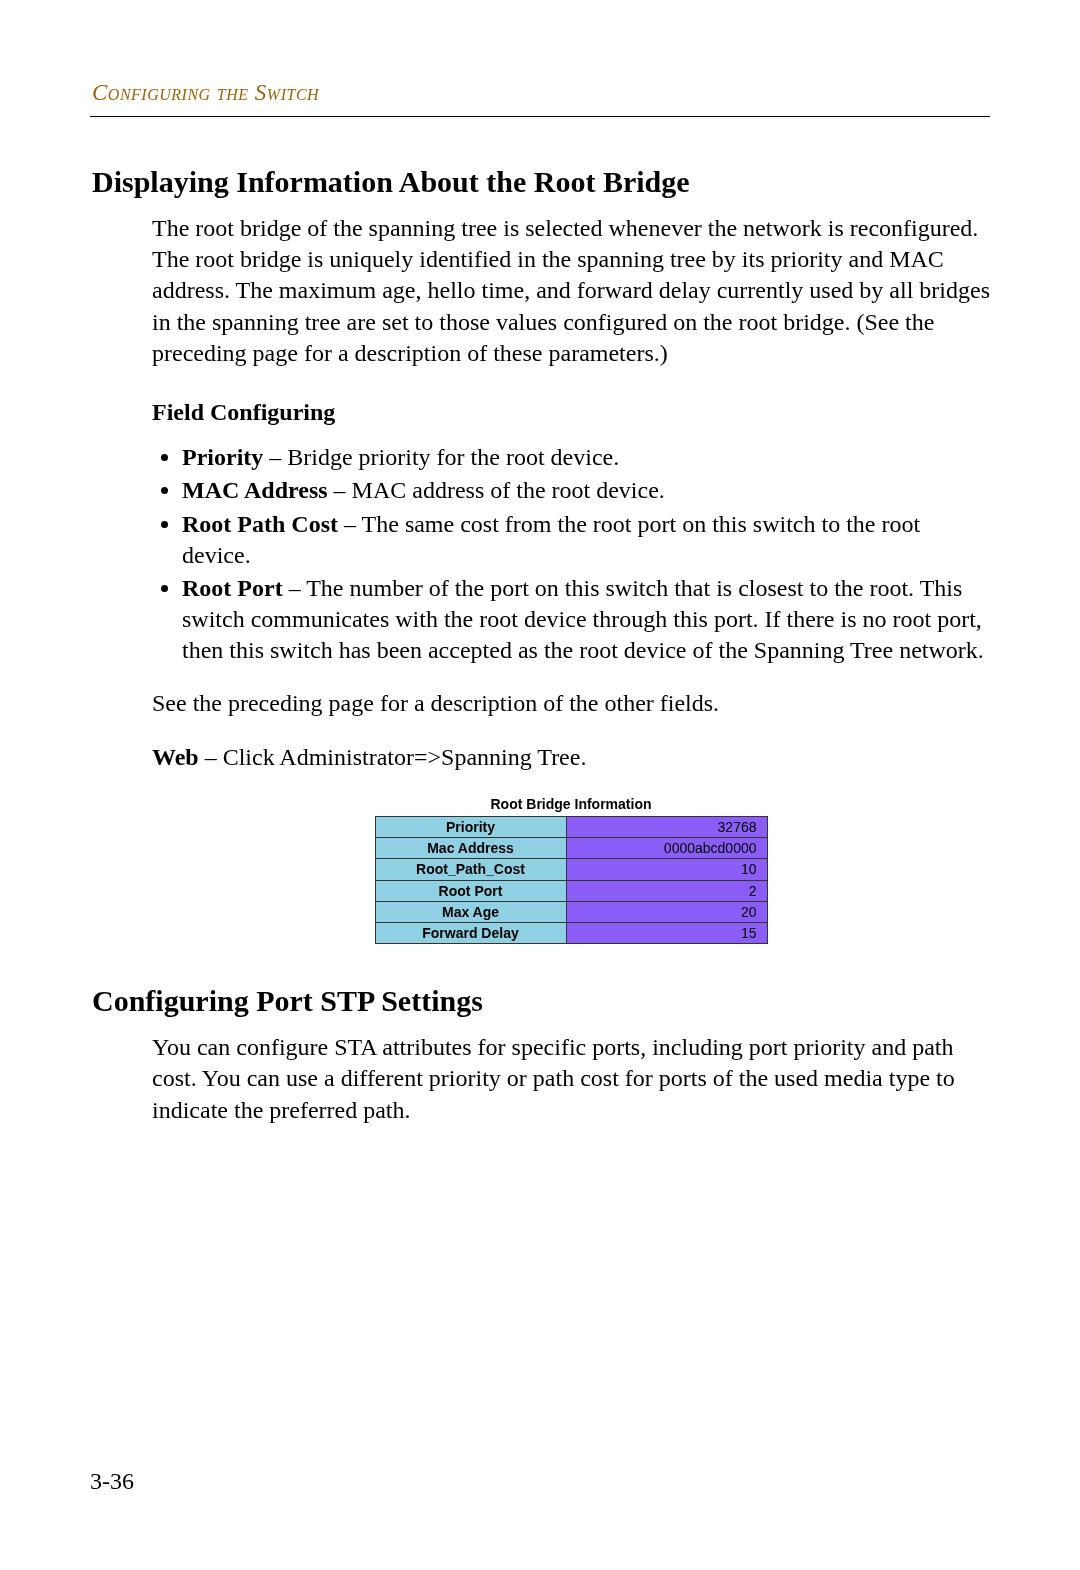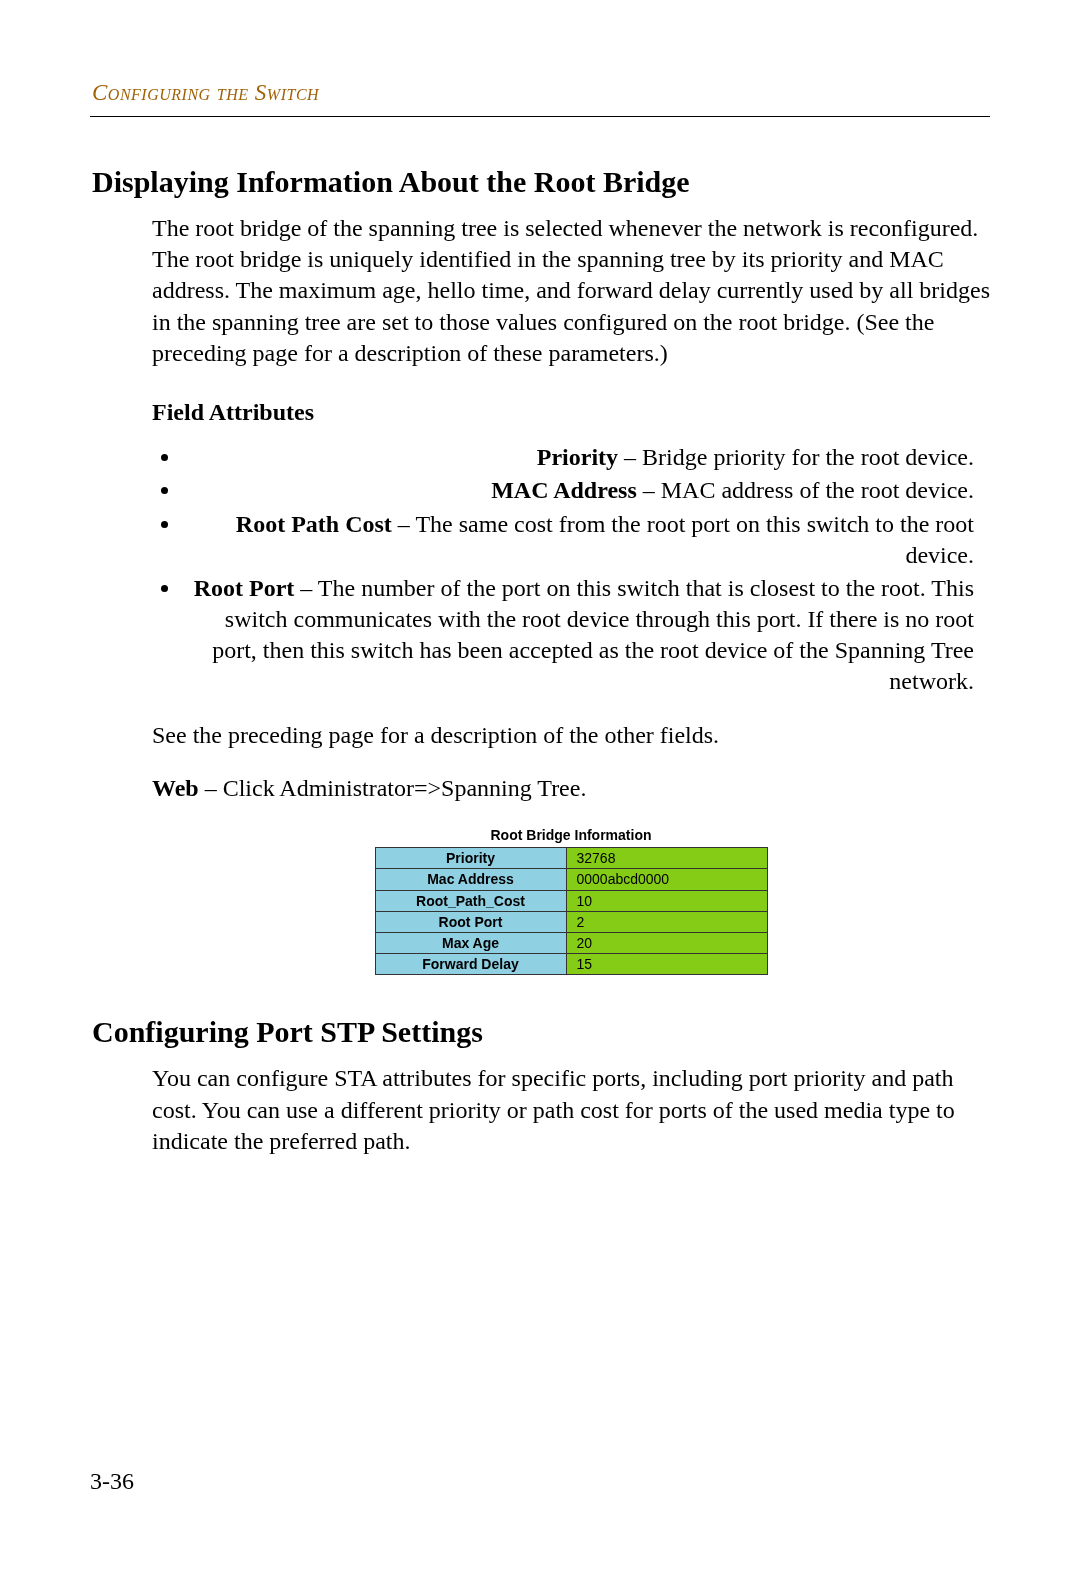--- a/index.html
+++ b/index.html
@@ -49,24 +49,23 @@
     font-weight: bold;
     font-size: 24px;
     margin: 28px 0 14px 0;
   }
   ul.attrs {
     list-style: disc;
     padding-left: 30px;
     margin: 0 0 22px 0;
   }
   ul.attrs li {
-    margin: 2px 16px 2px 0;
+    margin: 2px 0 2px 0;
     font-size: 24px;
     line-height: 1.3;
-    text-align: right;
   }
   ul.attrs li .term {
     font-weight: bold;
   }
   .nav-line .lead {
     font-weight: bold;
   }
   .nav-line {
     margin: 0 0 22px 0;
     font-size: 24px;
@@ -97,22 +96,22 @@
     height: 18px;
     vertical-align: middle;
   }
   table.rb td.key {
     background: #8fd0e3;
     text-align: center;
     font-weight: bold;
     width: 170px;
   }
   table.rb td.val {
-    background: #84cc16;
-    text-align: left;
+    background: #8b5cf6;
+    text-align: right;
     width: 180px;
   }
 
   .page-num {
     position: absolute;
     left: 90px;
     bottom: 75px;
     font-size: 24px;
   }
 </style>
@@ -122,21 +121,21 @@
 <div class="page">
 
   <div class="running-head">Configuring the Switch</div>
   <hr class="rule">
 
   <h2 class="section">Displaying Information About the Root Bridge</h2>
 
   <div class="body-block">
     <p class="para">The root bridge of the spanning tree is selected whenever the network is reconfigured. The root bridge is uniquely identified in the spanning tree by its priority and MAC address. The maximum age, hello time, and forward delay currently used by all bridges in the spanning tree are set to those values configured on the root bridge. (See the preceding page for a description of these parameters.)</p>
 
-    <div class="subhead">Field Attributes</div>
+    <div class="subhead">Field Configuring</div>
 
     <ul class="attrs">
       <li>
         <span class="term">Priority</span><span> – Bridge priority for the root device.</span>
       </li>
       <li>
         <span class="term">MAC Address</span><span> – MAC address of the root device.</span>
       </li>
       <li>
         <span class="term">Root Path Cost</span><span> – The same cost from the root port on this switch to the root device.</span>

